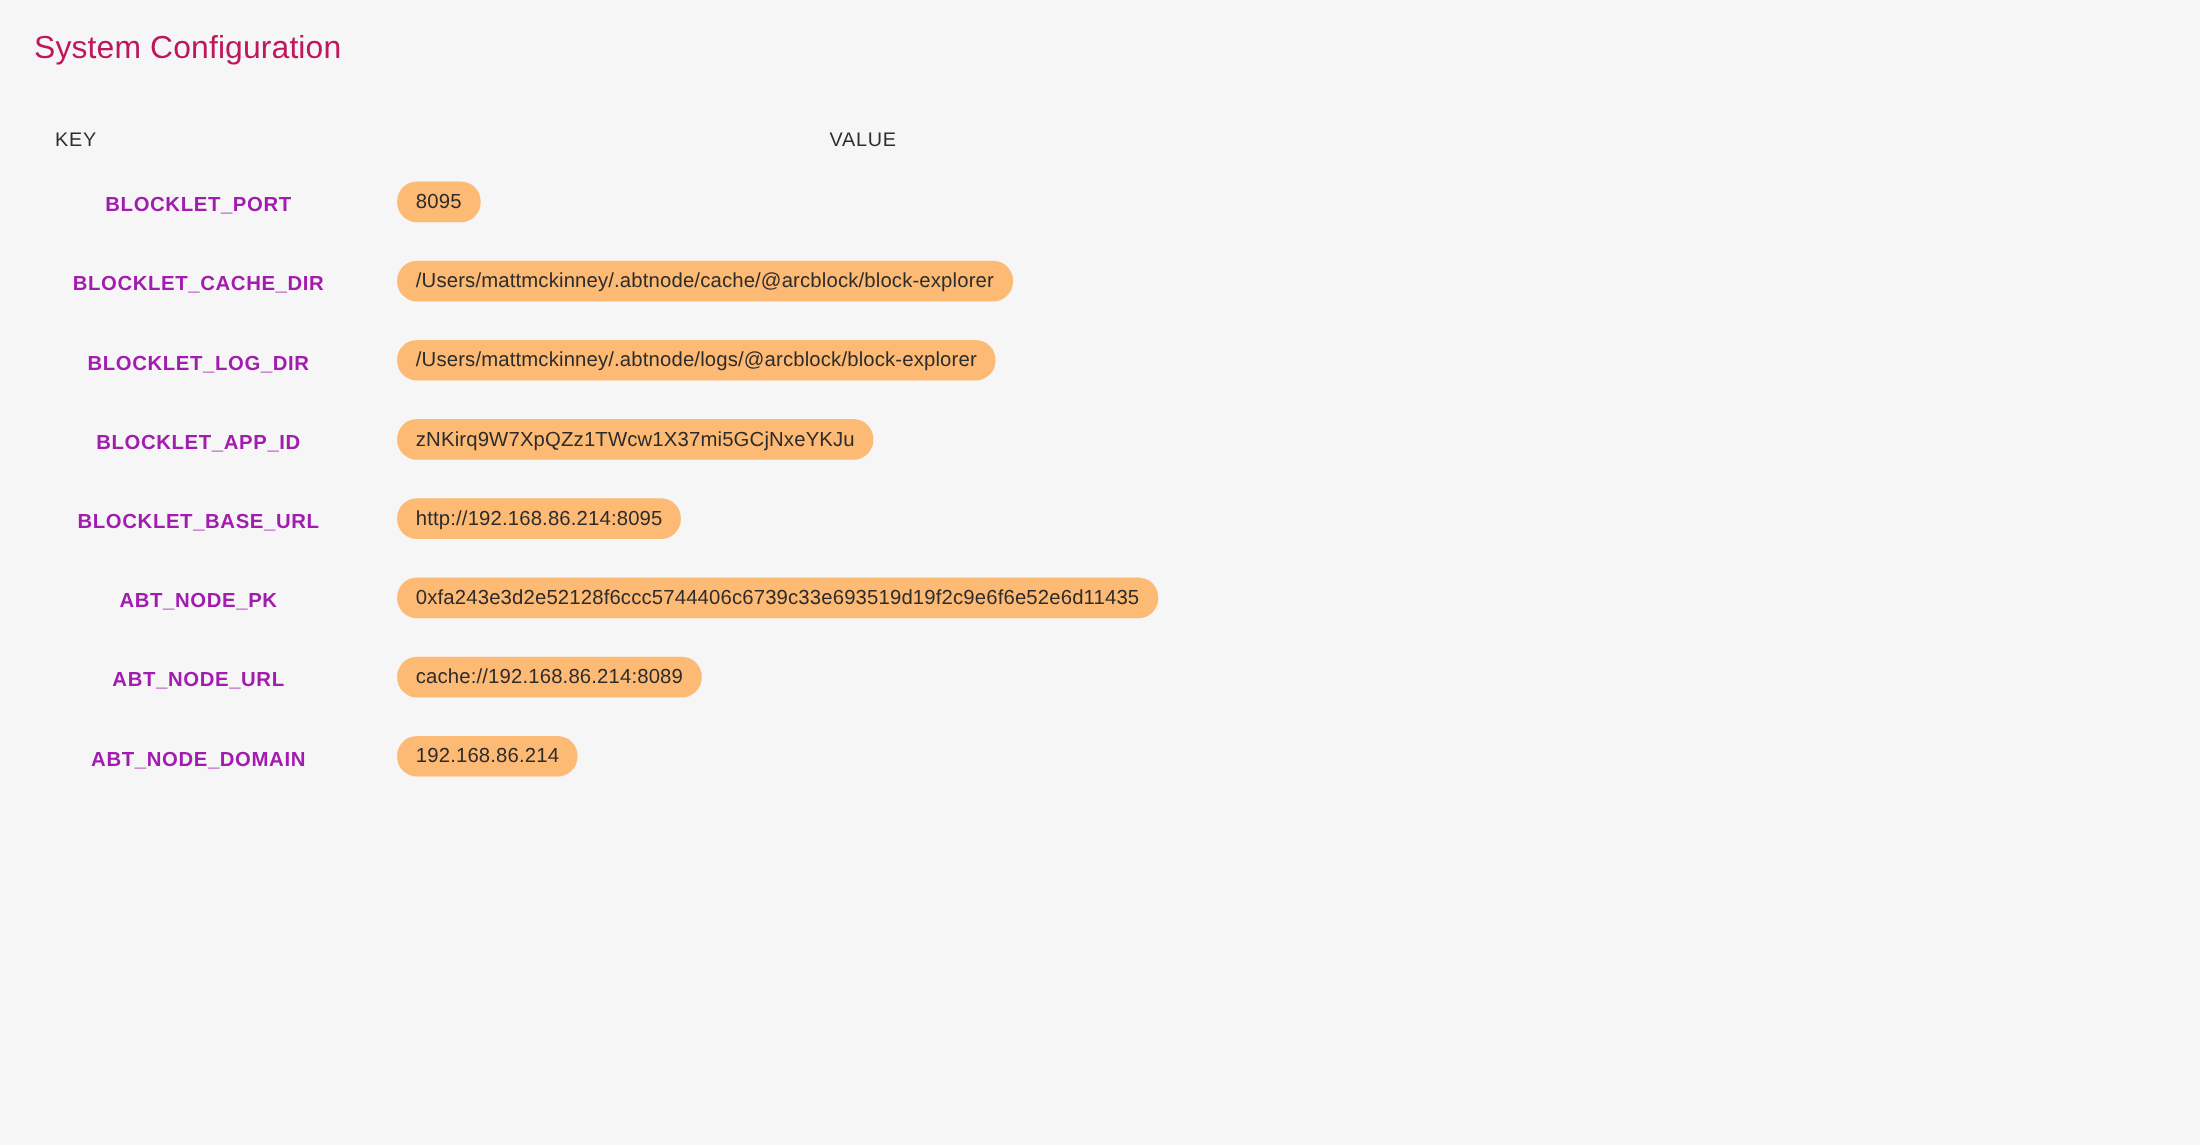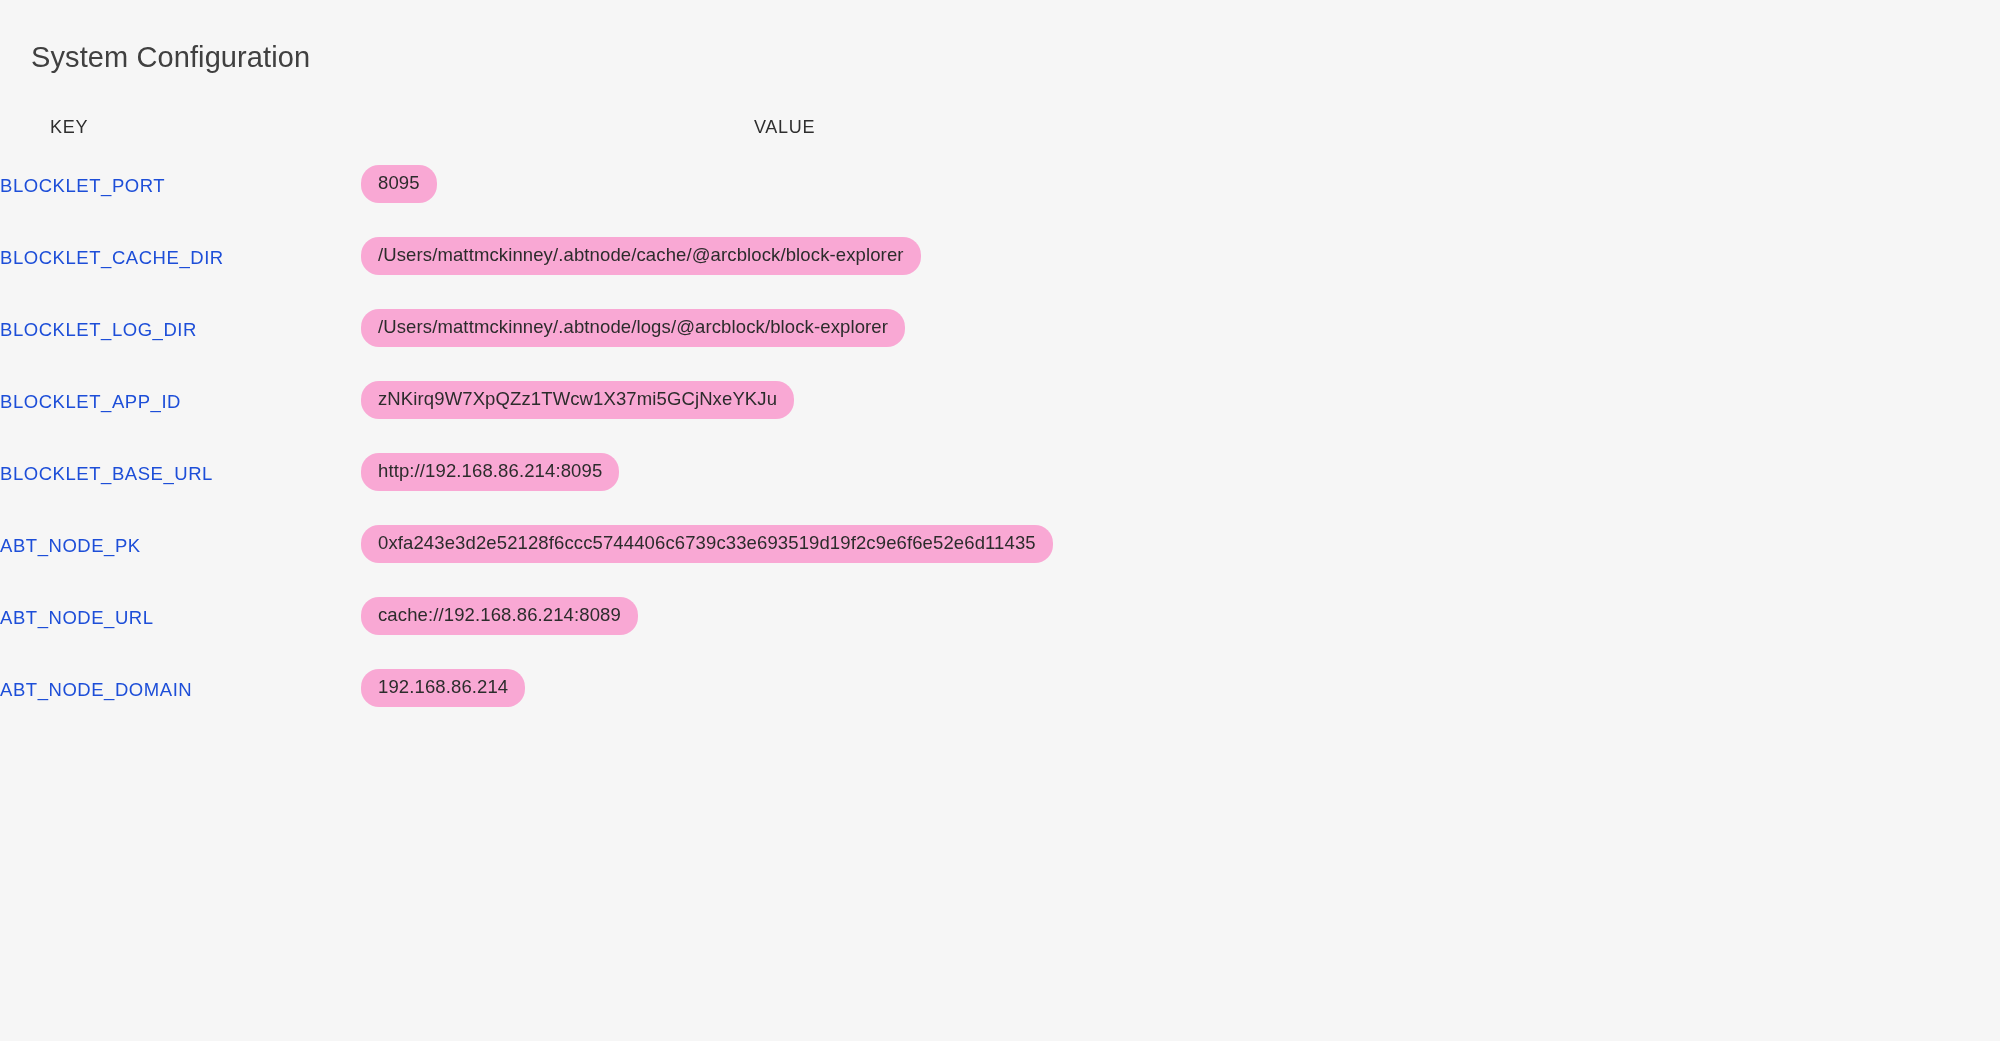--- a/index.html
+++ b/index.html
@@ -20,25 +20,25 @@
     position: relative;
     width: 2000px;
     height: 1041px;
     box-sizing: border-box;
     padding: 0;
   }
 
   .page-title {
     position: absolute;
     left: 31px;
-    top: 20px;
+    top: 7px;
     font-size: 29px;
     font-weight: 400;
     letter-spacing: 0.1px;
-    color: #404040;
+    color: #be185d;
     line-height: 1.25;
     white-space: nowrap;
   }
 
   .config-table {
     position: absolute;
     left: 0;
     top: 104px;
     width: 2000px;
     border-collapse: collapse;
@@ -68,33 +68,34 @@
   }
 
   .config-table tbody td {
     vertical-align: middle;
     padding: 0;
   }
 
   .cell-key {
     padding-left: 32px;
     font-size: 18.5px;
-    font-weight: 400;
+    font-weight: 700;
     letter-spacing: 0.55px;
-    color: #1d4ed8;
+    color: #a21caf;
     white-space: nowrap;
+    text-align: center;
   }
 
   .cell-value {
     padding-left: 393px;
   }
 
   .value-chip {
     display: inline-block;
-    background: #f9a8d4;
+    background: #fdba74;
     border-radius: 18px;
     padding: 7px 17px 8px 17px;
     font-size: 18.5px;
     font-weight: 400;
     letter-spacing: 0.12px;
     color: #2c2c2c;
     line-height: 1.22;
     white-space: nowrap;
     max-width: 1570px;
     overflow: hidden;

